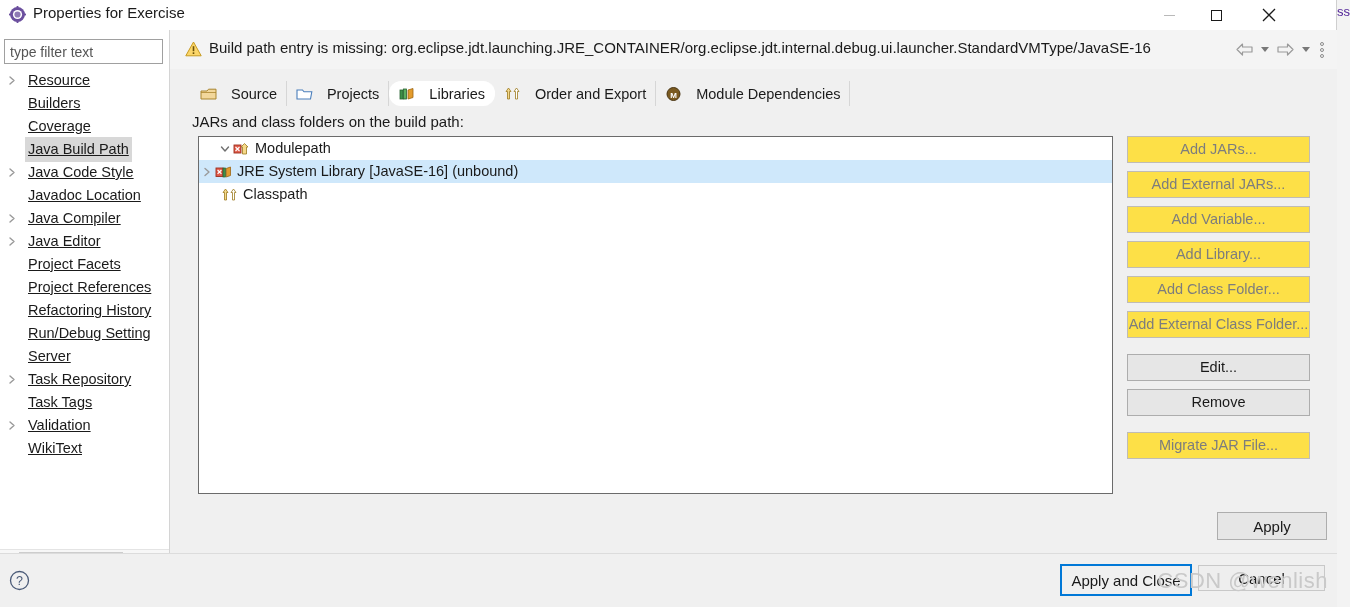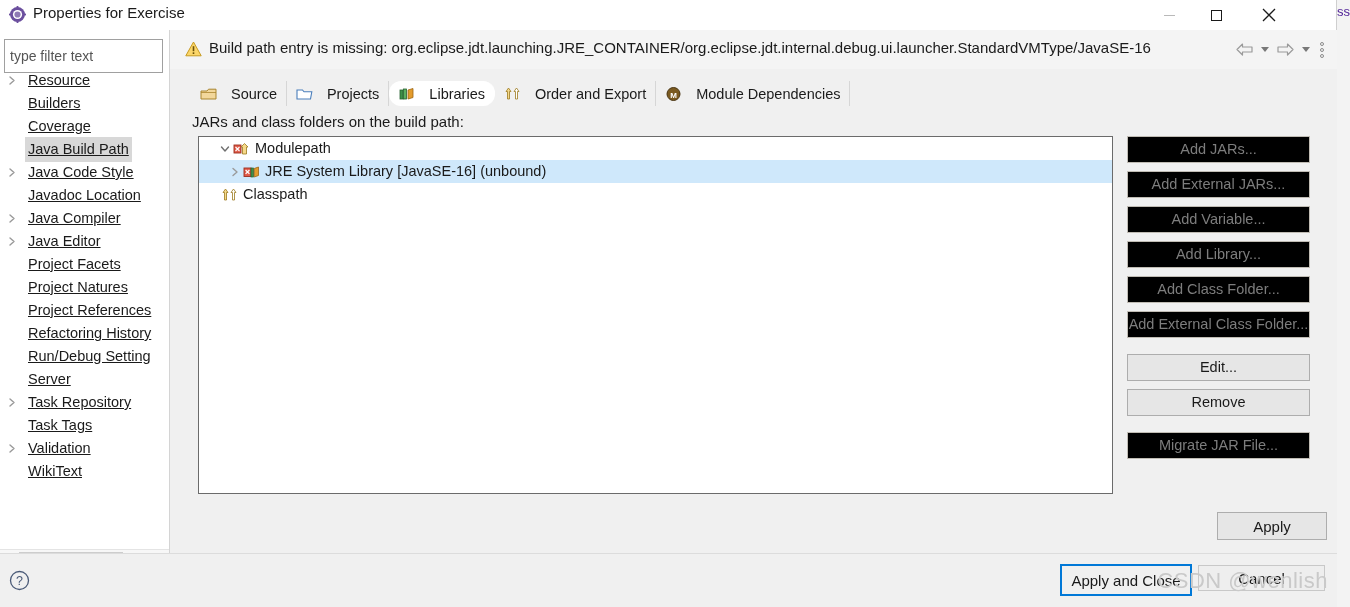--- a/index.html
+++ b/index.html
@@ -95,21 +95,21 @@
   .left-panel {
     position: absolute;
     left: 0; top: 30px;
     width: 169px;
     height: 523px;
     background: #ffffff;
   }
   .filter-input {
     position: absolute;
     left: 4px; top: 9px;
-    width: 159px; height: 34px;
+    width: 159px; height: 25px;
     border: 1px solid #a0a0a0;
     box-sizing: border-box;
     background: #fff;
     font-family: "Liberation Sans", sans-serif;
     font-size: 14px;
     color: #1a1a1a;
     padding: 4px 5px;
     outline: none;
   }
   .filter-input::placeholder { color: #555; opacity: 1; }
@@ -309,21 +309,21 @@
     display: flex; align-items: center; justify-content: center;
     flex: 0 0 auto;
   }
   .jrow .ico {
     width: 17px; height: 16px;
     flex: 0 0 auto;
     margin-right: 5px;
   }
   .jrow .txt { padding-right: 4px; }
   .indent-0 { padding-left: 18px; }
-  .indent-1 { padding-left: 28px; }
+  .indent-1 { }
   .indent-0b { padding-left: 22px; }
 
   
   .btncol {
     position: absolute;
     left: 957px; top: 67px;
     width: 183px;
   }
   .btn {
     display: block;
@@ -338,21 +338,21 @@
     box-sizing: border-box;
     text-align: center;
     line-height: 25px;
     padding: 0;
     cursor: default;
     white-space: nowrap;
     overflow: hidden;
   }
   .btn.disabled {
     color: #7d7d7d;
-    background: #000000;
+    background: #fde047;
     border-color: #c0bcb4;
   }
   .btn.enabled {
     background: #e6e6e6;
     border-color: #adadad;
     color: #1a1a1a;
   }
   .btn.gapabove { margin-top: 16px; }
 
   
@@ -491,21 +491,20 @@
               <svg width="10" height="10" viewBox="0 0 10 10">
                 <path d="M3 1.5 L7 5 L3 8.5" fill="none" stroke="#9a9a9a" stroke-width="1.4" stroke-linecap="round" stroke-linejoin="round"></path>
               </svg>
             </span><span class="lbl">Java Compiler</span></div>
           <div class="tree-item"><span class="arrow">
               <svg width="10" height="10" viewBox="0 0 10 10">
                 <path d="M3 1.5 L7 5 L3 8.5" fill="none" stroke="#9a9a9a" stroke-width="1.4" stroke-linecap="round" stroke-linejoin="round"></path>
               </svg>
             </span><span class="lbl">Java Editor</span></div>
           <div class="tree-item"><span class="lbl">Project Facets</span></div>
-          <div class="tree-item"><span class="lbl">Project Natures</span></div>
           <div class="tree-item"><span class="lbl">Project References</span></div>
           <div class="tree-item"><span class="lbl">Refactoring History</span></div>
           <div class="tree-item"><span class="lbl">Run/Debug Setting</span></div>
           <div class="tree-item"><span class="lbl">Server</span></div>
           <div class="tree-item"><span class="arrow">
               <svg width="10" height="10" viewBox="0 0 10 10">
                 <path d="M3 1.5 L7 5 L3 8.5" fill="none" stroke="#9a9a9a" stroke-width="1.4" stroke-linecap="round" stroke-linejoin="round"></path>
               </svg>
             </span><span class="lbl">Task Repository</span></div>
           <div class="tree-item"><span class="lbl">Task Tags</span></div>

